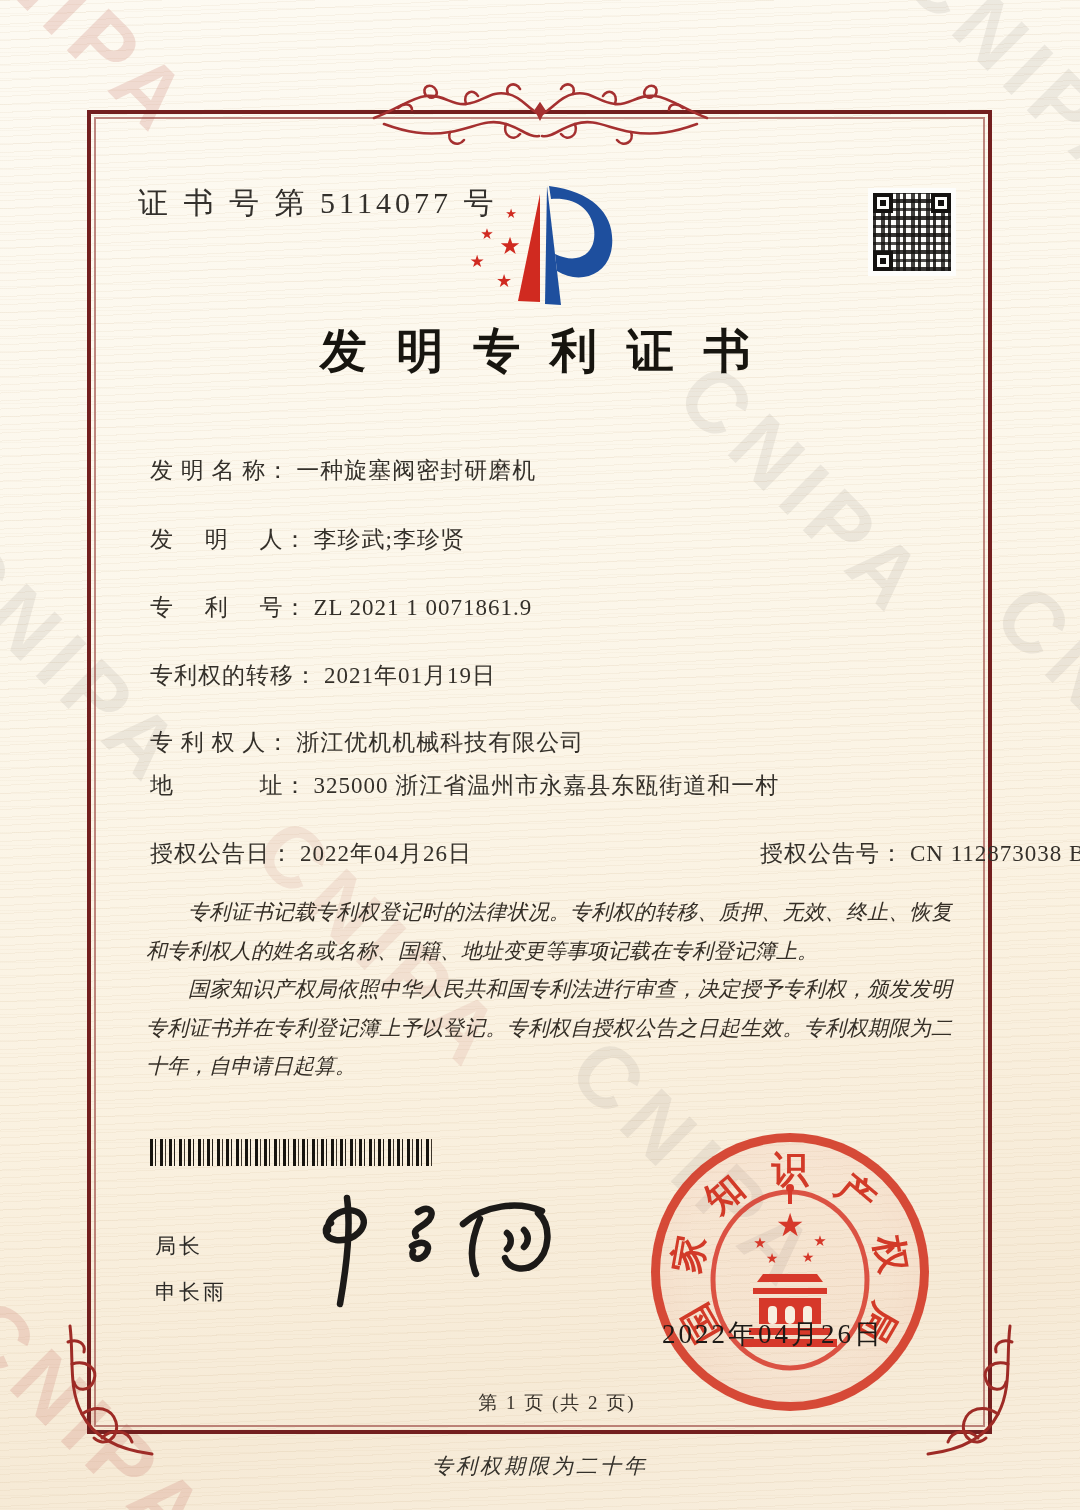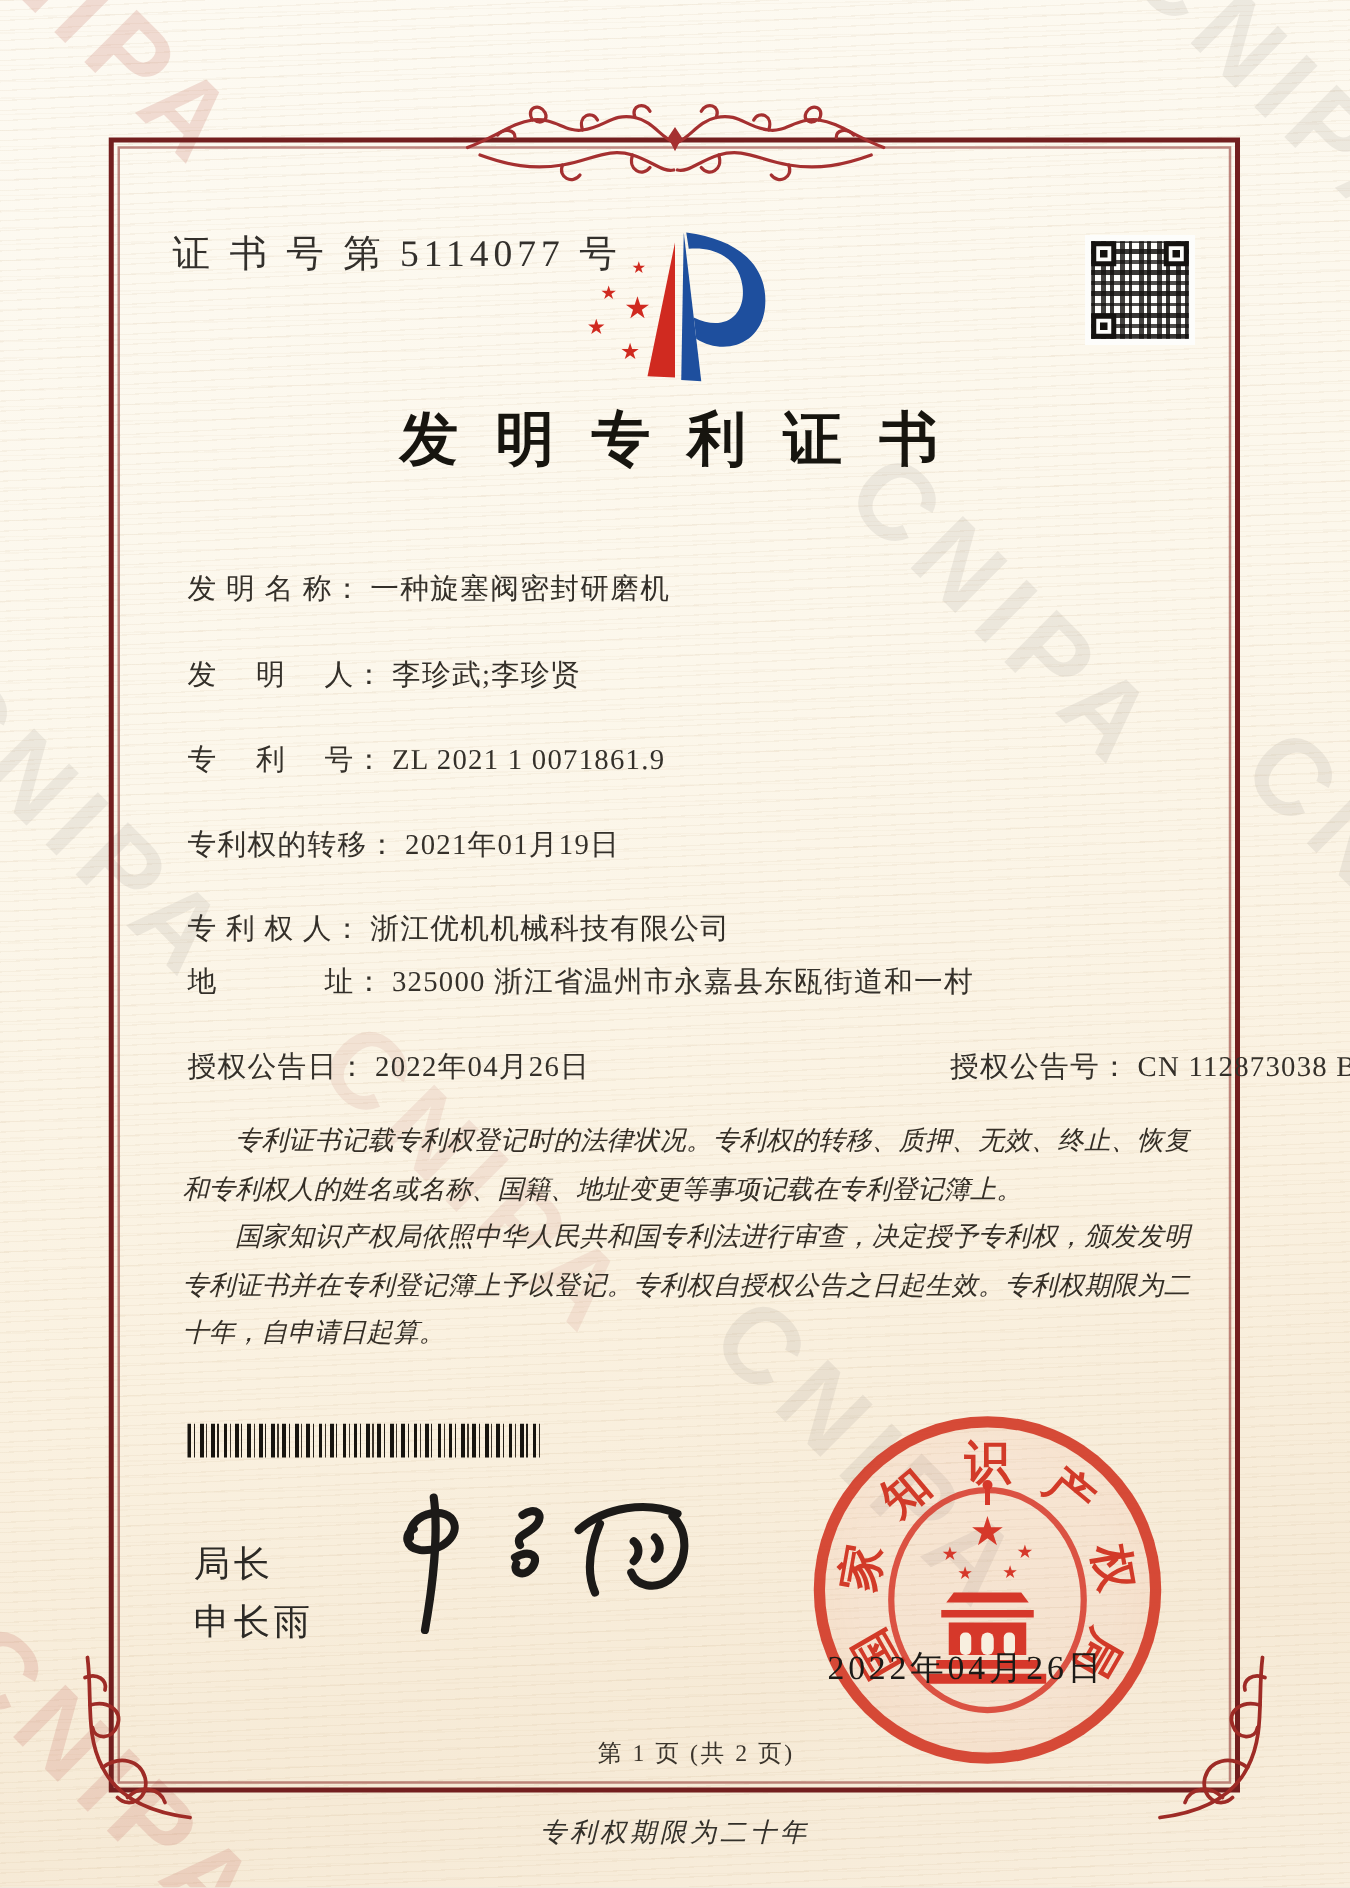--- a/index.html
+++ b/index.html
@@ -70,21 +70,21 @@
 
   
   .barcode{
     position:absolute;left:150px;top:1139px;width:282px;height:27px;
     background:repeating-linear-gradient(90deg,
       #17140f 0 3px,transparent 3px 5px,#241f18 5px 6px,transparent 6px 10px,
       #17140f 10px 13px,transparent 13px 15px,#3c342a 15px 16px,transparent 16px 19px);
   }
 
   
-  .officer{position:absolute;left:155px;font-size:29px;letter-spacing:3px;color:#2c2a26;
+  .officer{position:absolute;left:155px;font-size:21px;letter-spacing:3px;color:#2c2a26;
     font-family:"Liberation Sans","DejaVu Sans",sans-serif;}
   .sig{position:absolute;left:300px;top:1192px;}
 
   
   .seal{
     position:absolute;left:651px;top:1133px;width:278px;height:278px;border-radius:50%;
     border:9px solid rgba(209,56,38,.9);box-sizing:border-box;
     background:radial-gradient(circle,rgba(233,90,70,.05) 55%,rgba(222,70,50,.10) 100%);
   }
   .seal-char{

